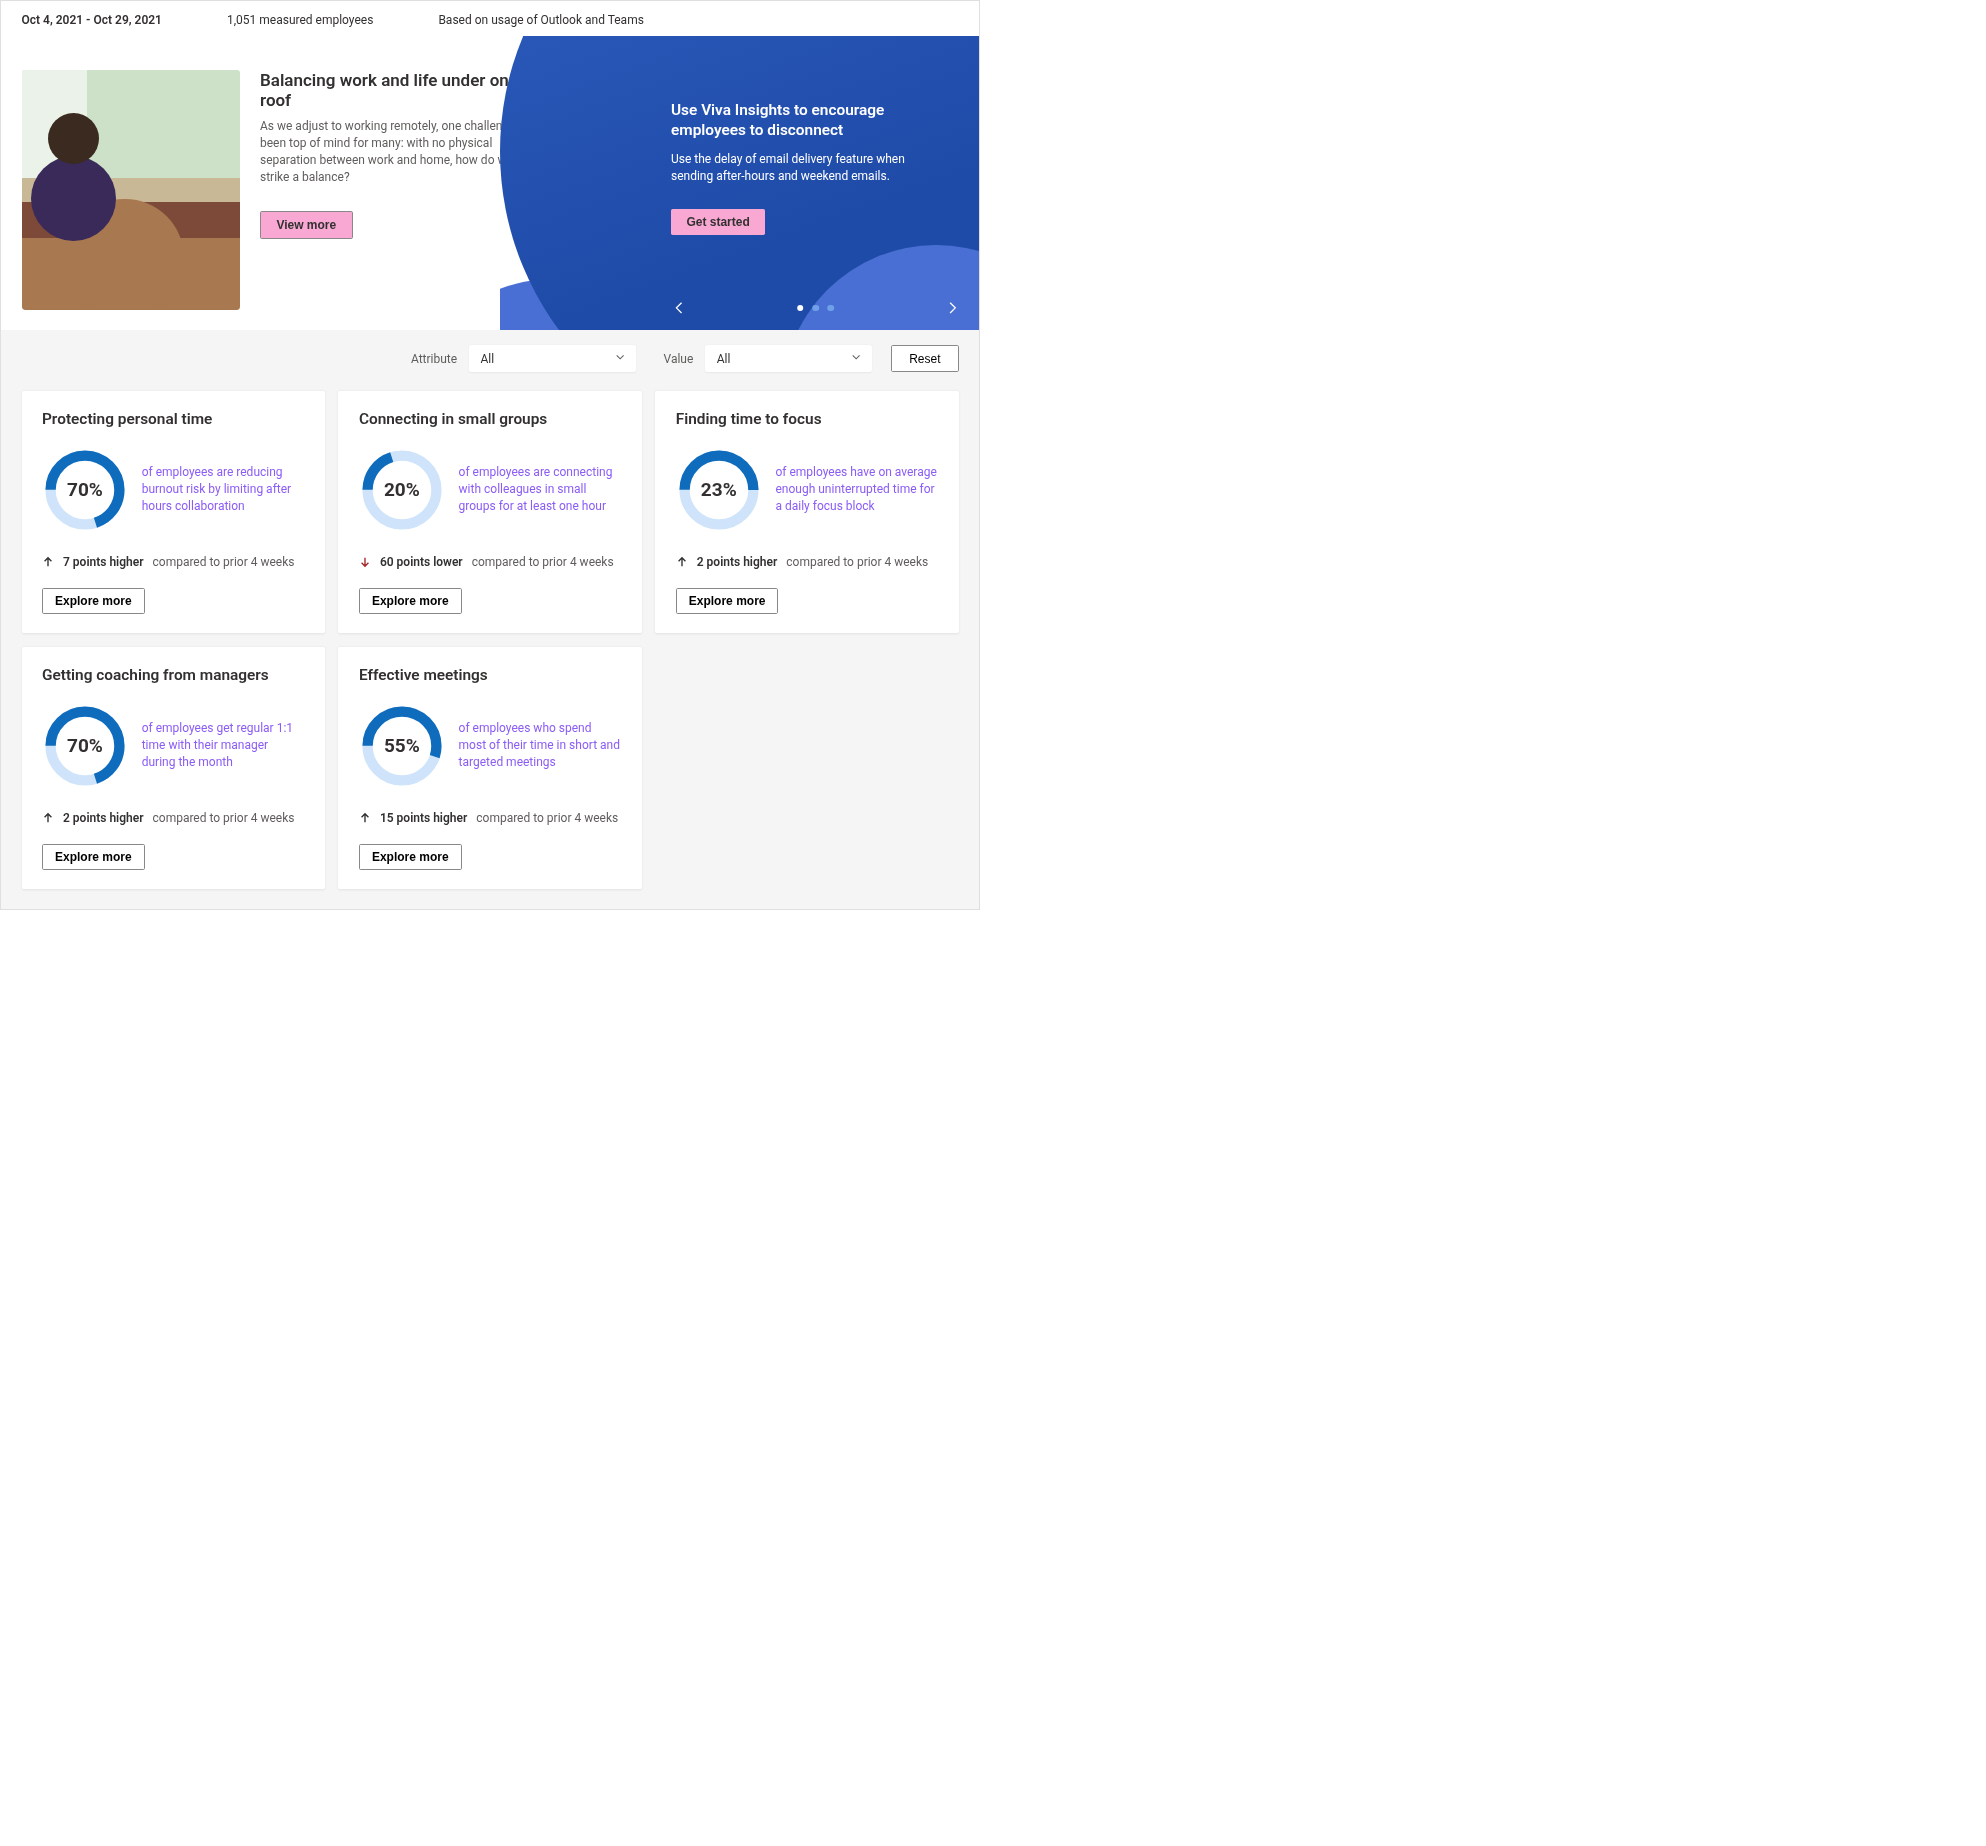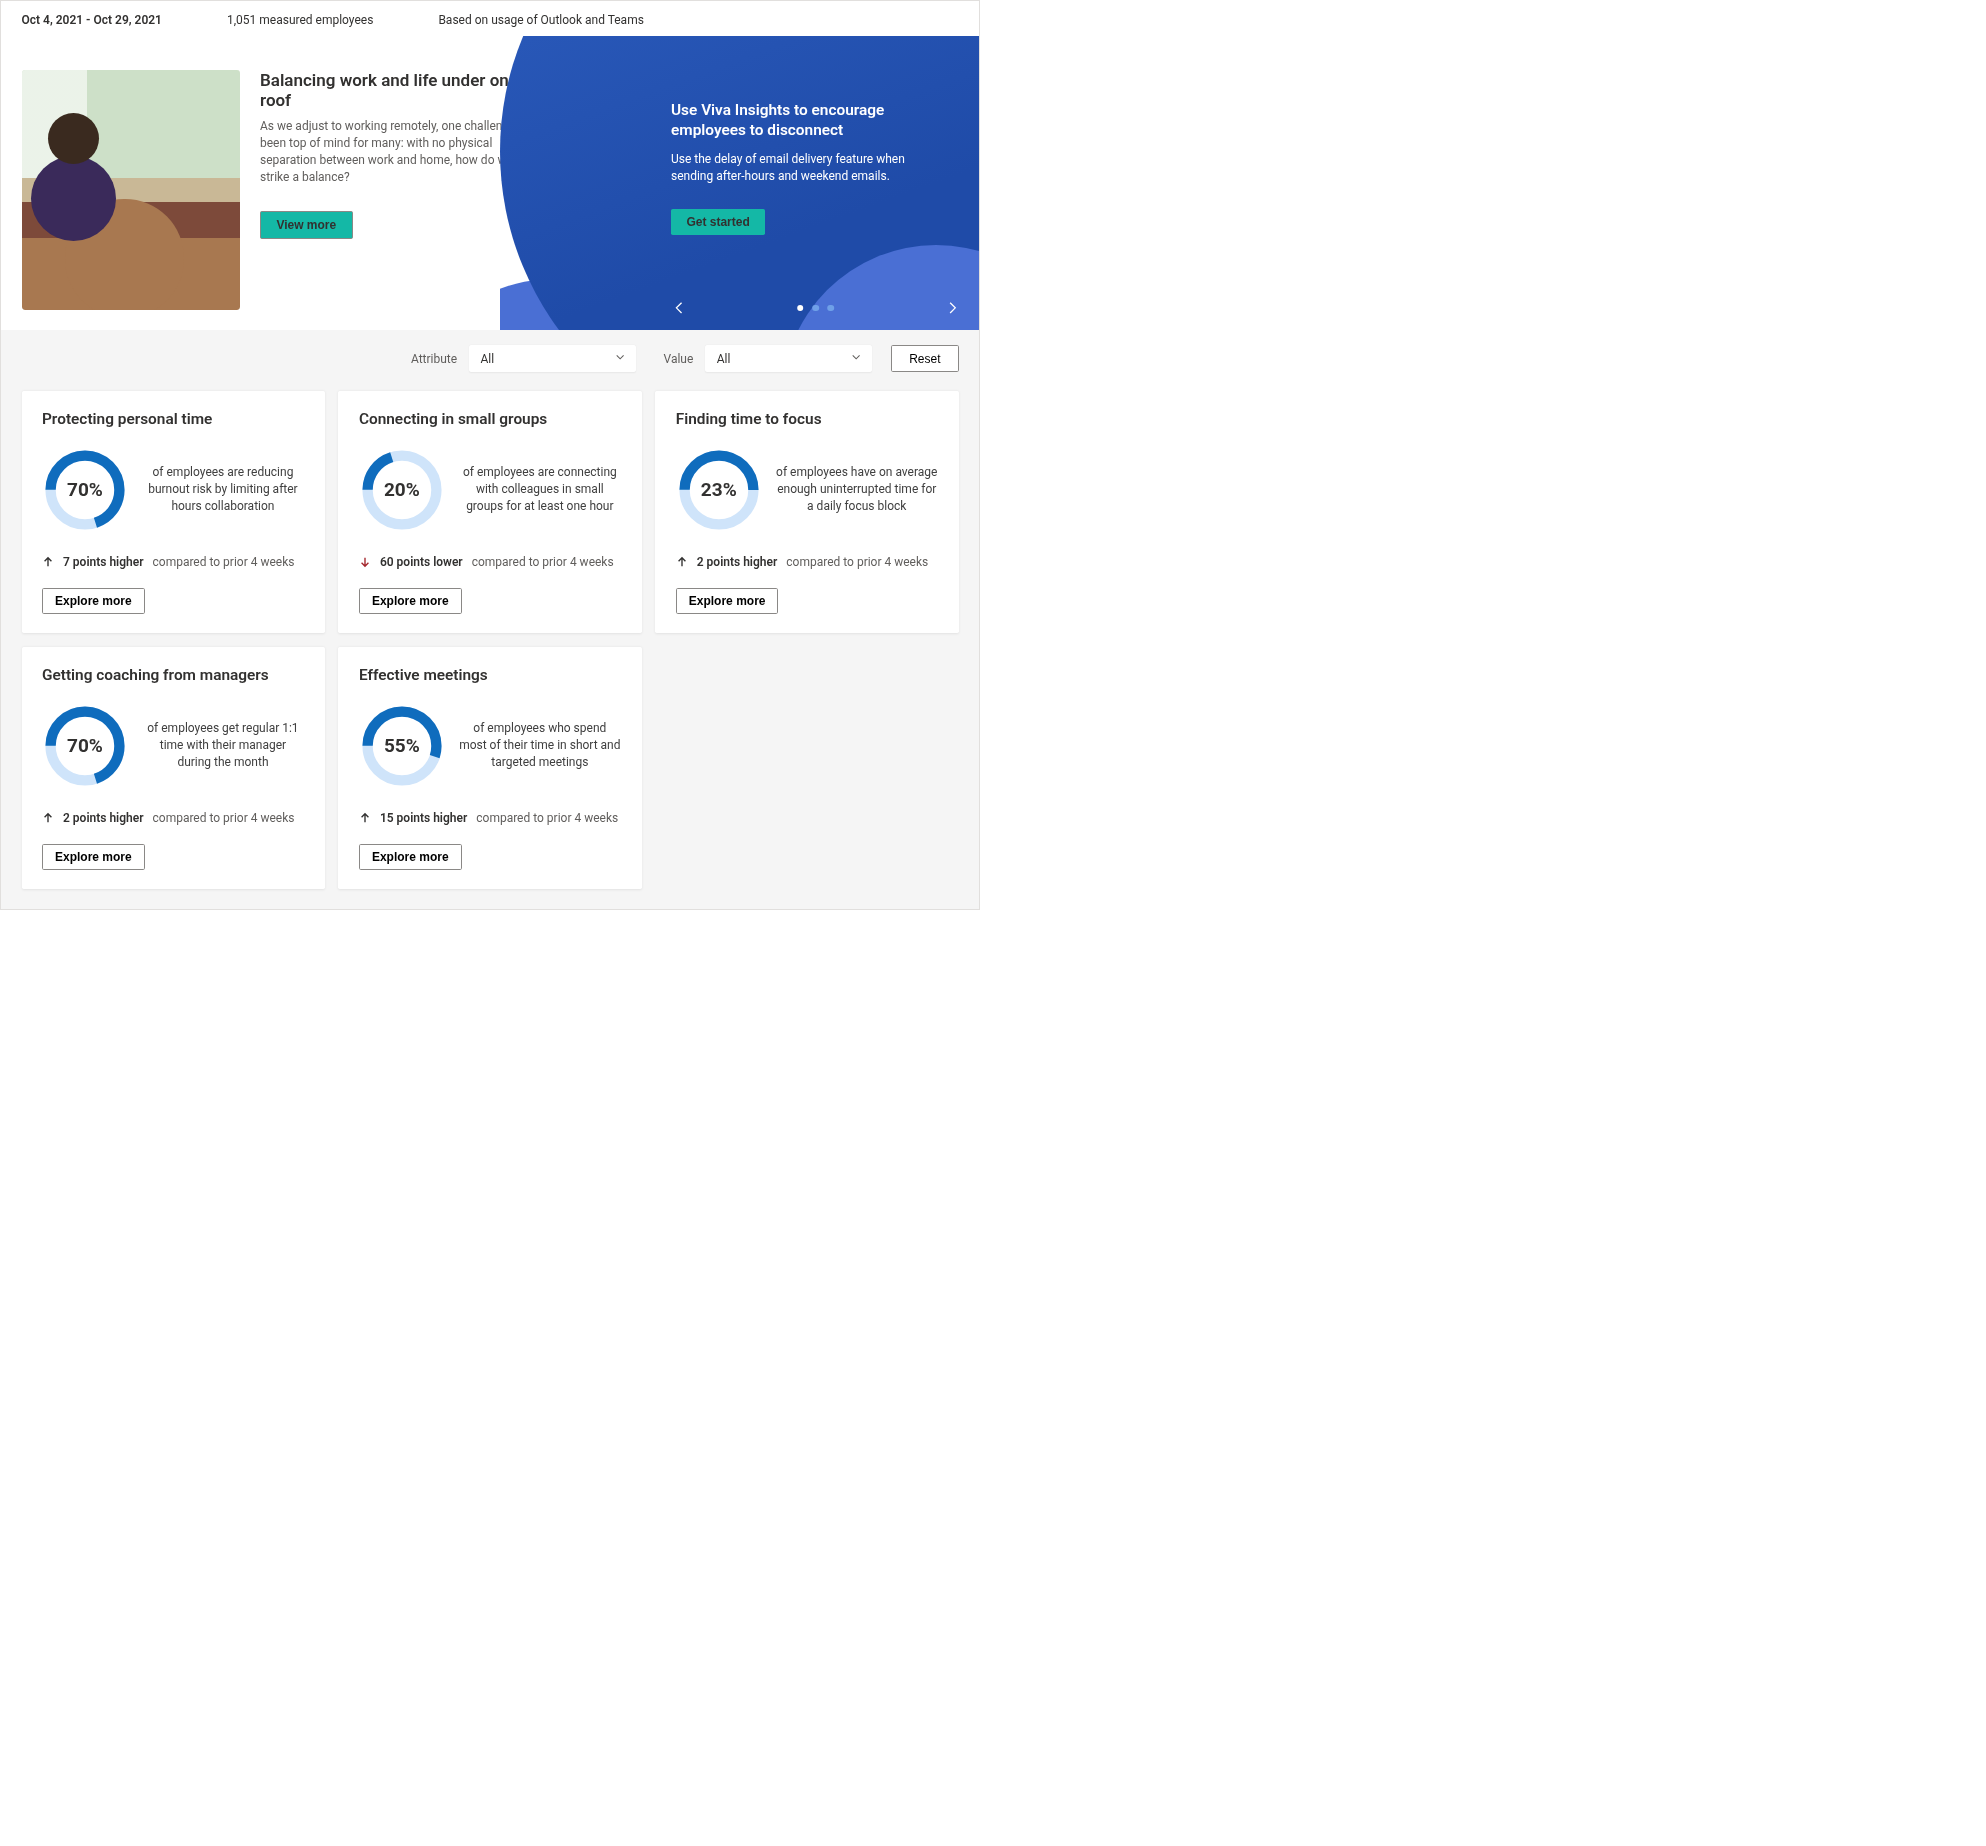--- a/index.html
+++ b/index.html
@@ -71,21 +71,21 @@
     margin-bottom: 8.6px;
   }
   .hero-text p {
     font-size: 12px;
     color: #605e5c;
     line-height: 1.4;
     margin-bottom: 26px;
   }
   .btn {
     display: inline-block;
-    background: #14b8a6;
+    background: #f9a8d4;
     border: 0.9px solid #8a8886;
     padding: 6px 15.4px;
     font-size: 12px;
     font-weight: 600;
     color: #323130;
     cursor: pointer;
     border-radius: 1.7px;
     text-align: right;
   }
   
@@ -229,23 +229,22 @@
     position: absolute;
     inset: 0;
     display: flex;
     align-items: center;
     justify-content: center;
     font-size: 19px;
     font-weight: 700;
   }
   .metric-desc {
     font-size: 12px;
-    color: #404040;
+    color: #8b5cf6;
     line-height: 1.4;
-    text-align: center;
   }
   .trend {
     display: flex;
     align-items: center;
     gap: 9px;
     font-size: 12px;
     margin-bottom: 19px;
   }
   .trend .arrow { width:12px;height:12px; display:flex;align-items:center;justify-content:center;}
   .trend.down .arrow svg path{ stroke:#a4262c; }

